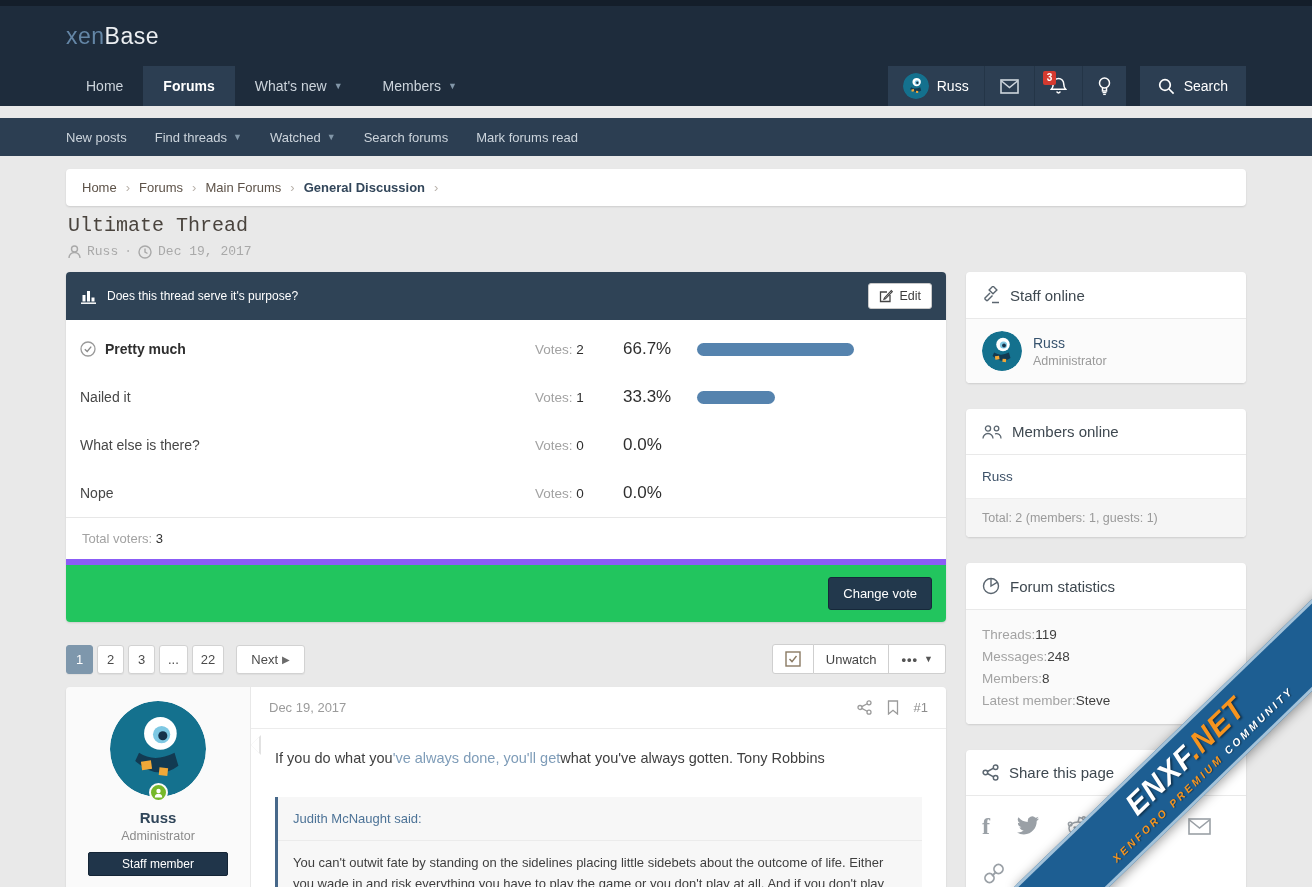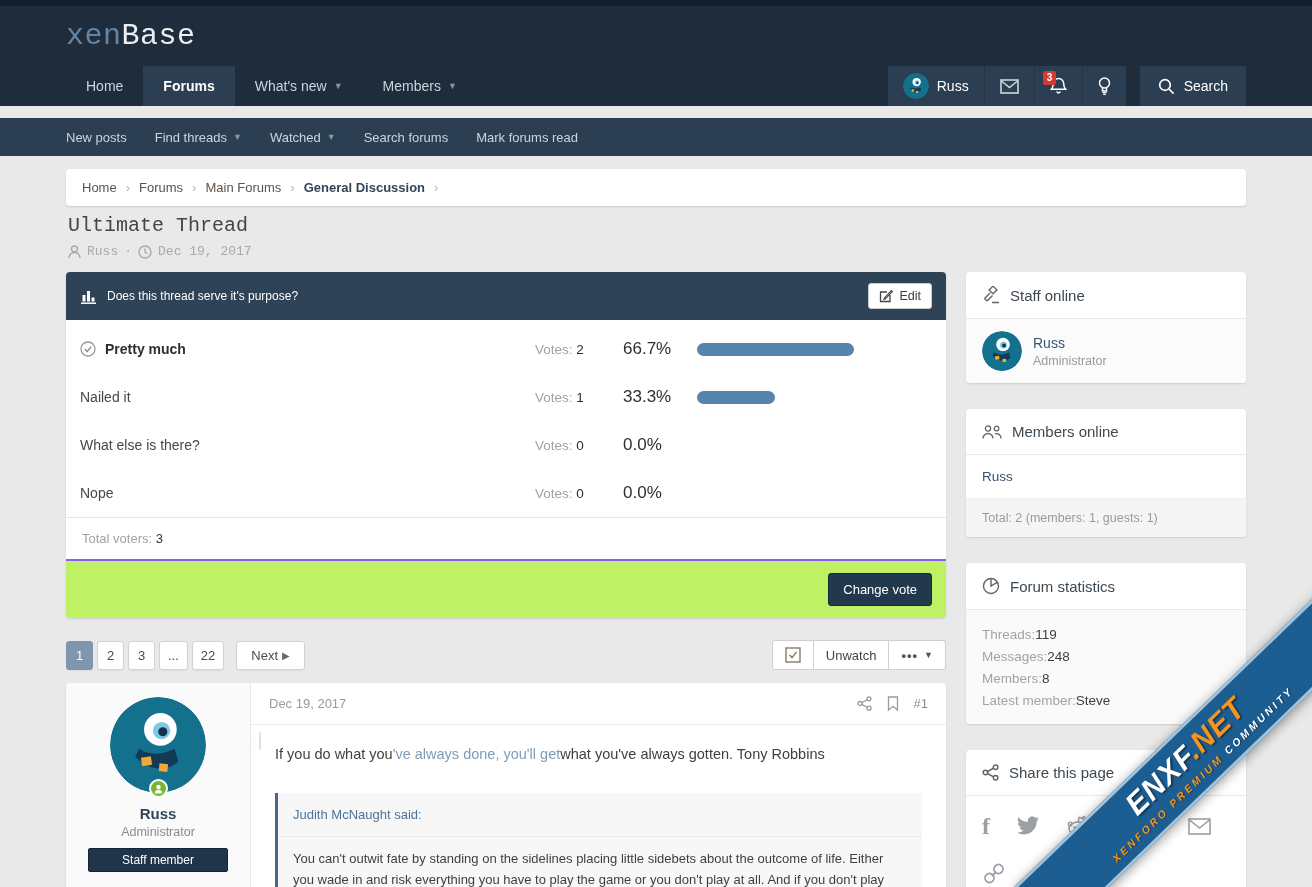--- a/index.html
+++ b/index.html
@@ -3,21 +3,21 @@
 <meta charset="utf-8">
 <style>
   * { margin:0; padding:0; box-sizing:border-box; }
   html,body { width:1312px; height:887px; overflow:hidden; }
   body { font-family:"Liberation Sans", sans-serif; background:#e9e9e9; position:relative; }
 
   
   .hdr { background:#1e2c3c; border-top:6px solid #141e2a; }
   .hdr-inner { width:1180px; margin:0 auto; }
   .logo-row { height:60px; display:flex; align-items:center; }
-  .logo { font-size:30px; font-weight:300; letter-spacing:.5px; cursor:pointer;font-family:Liberation Mono, monospace; }
+  .logo { font-size:23px; font-weight:300; letter-spacing:.5px; cursor:pointer; }
   .logo .p1 { color:#6486a6; }
   .logo .p2 { color:#eceff2; }
   .nav-row { display:flex; justify-content:space-between; height:40px; }
   .tabs { display:flex; }
   .tab { padding:0 20px; display:flex; align-items:center; gap:7px; color:#ccd4dc; font-size:14px; cursor:pointer; }
   .tab.active { background:#2c3e52; color:#fff; font-weight:bold; }
   .caret { font-size:9px; color:#8296a8; }
   .hdr-right { display:flex; align-items:stretch; }
   .user-strip { background:#2c3e52; display:flex; }
   .strip-item { padding:0 15px; display:flex; align-items:center; gap:8px; color:#fff; font-size:14px; border-left:1px solid #243547; cursor:pointer; position:relative; }
@@ -55,21 +55,21 @@
   .poll-body { padding:5px 14px 0; }
   .poll-row { display:flex; align-items:center; padding:14px 0; }
   .poll-label { flex:1; font-size:14px; color:#474747; display:flex; gap:9px; align-items:center; }
   .poll-row.voted .poll-label { font-weight:bold; color:#2e2e2e; }
   .poll-votes { width:88px; font-size:13.5px; color:#2f2f2f; }
   .poll-votes .lbl, .total-lbl { color:#a2a2a2; }
   .poll-pct { width:74px; font-size:17px; color:#2f2f2f; }
   .poll-bar-wrap { width:235px; }
   .poll-bar { height:13px; background:#5583ae; border-radius:7px; }
   .poll-total { border-top:1px solid #e7e7e7; padding:13px 16px; font-size:13px; color:#333; }
-  .poll-footer { background:#bef264; border-top:2px solid #8b5cf6; padding:12px 14px; display:flex; justify-content:flex-end; border-radius:0 0 4px 4px; }
+  .poll-footer { background:#22c55e; border-top:6px solid #8b5cf6; padding:12px 14px; display:flex; justify-content:flex-end; border-radius:0 0 4px 4px; }
   .btn-dark { background:#22384c; color:#fff; font-size:13px; padding:8px 14px; border-radius:3px; border:1px solid #16283a; cursor:pointer; }
 
   
   .list-controls { margin-top:22px; display:flex; justify-content:space-between; align-items:center; }
   .pages { display:flex; gap:4px; }
   .page-btn { min-width:27px; height:29px; padding:0 8px; background:#fff; border:1px solid #d2d2d2; border-radius:3px; display:flex; align-items:center; justify-content:center; font-size:13px; color:#4b4b4b; box-shadow:0 1px 1px rgba(0,0,0,.05); cursor:pointer; }
   .page-btn.active { background:#7e97ac; border-color:#7e97ac; color:#fff; }
   .page-btn.next { padding:0 14px; margin-left:8px; gap:4px; }
   .next-arrow { font-size:10px; color:#6b6b6b; }
   .right-controls { display:flex; }

